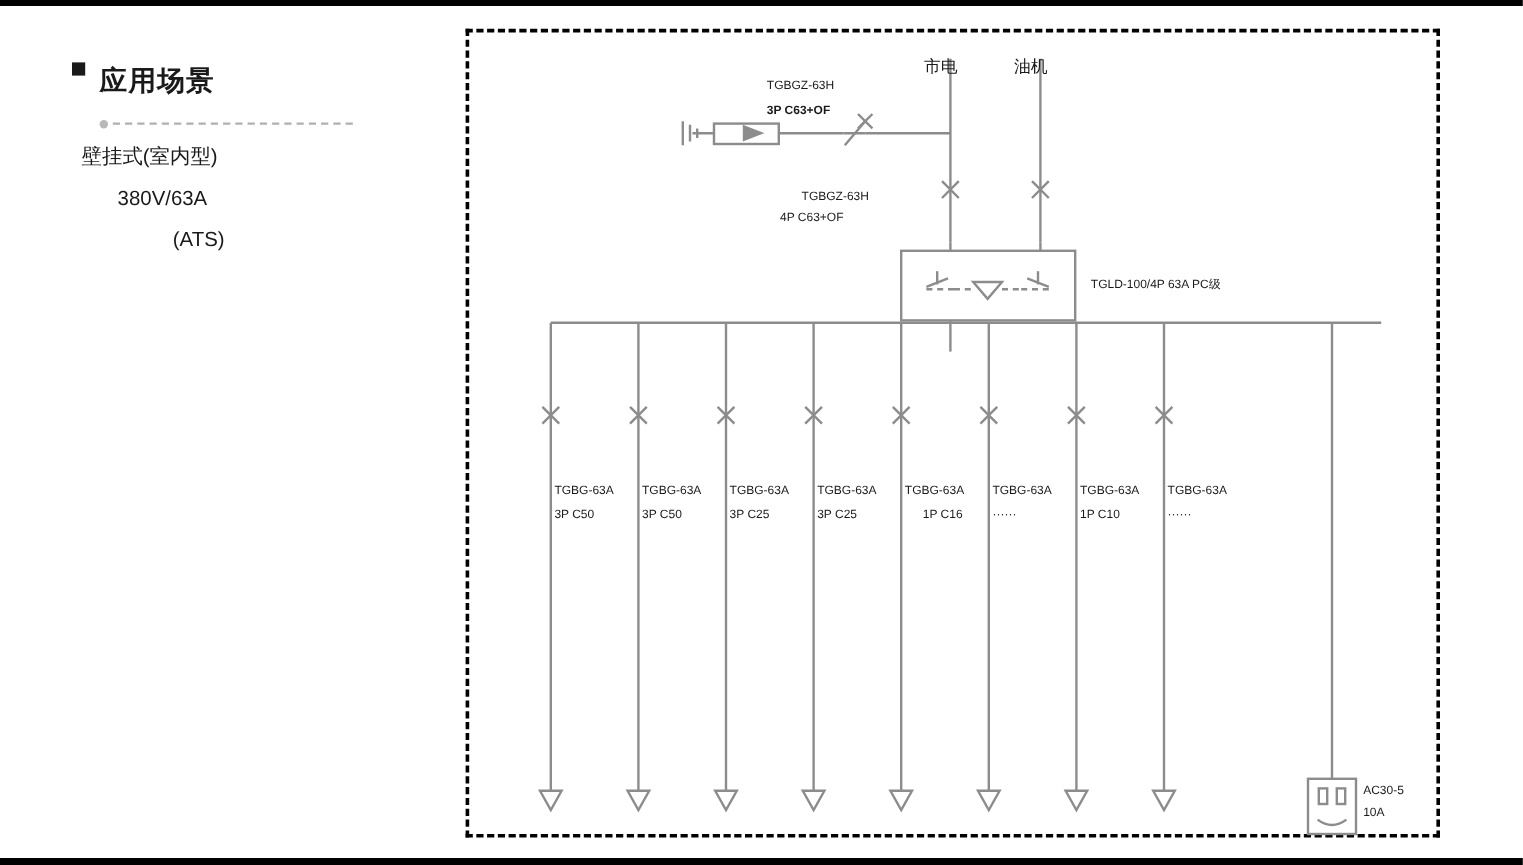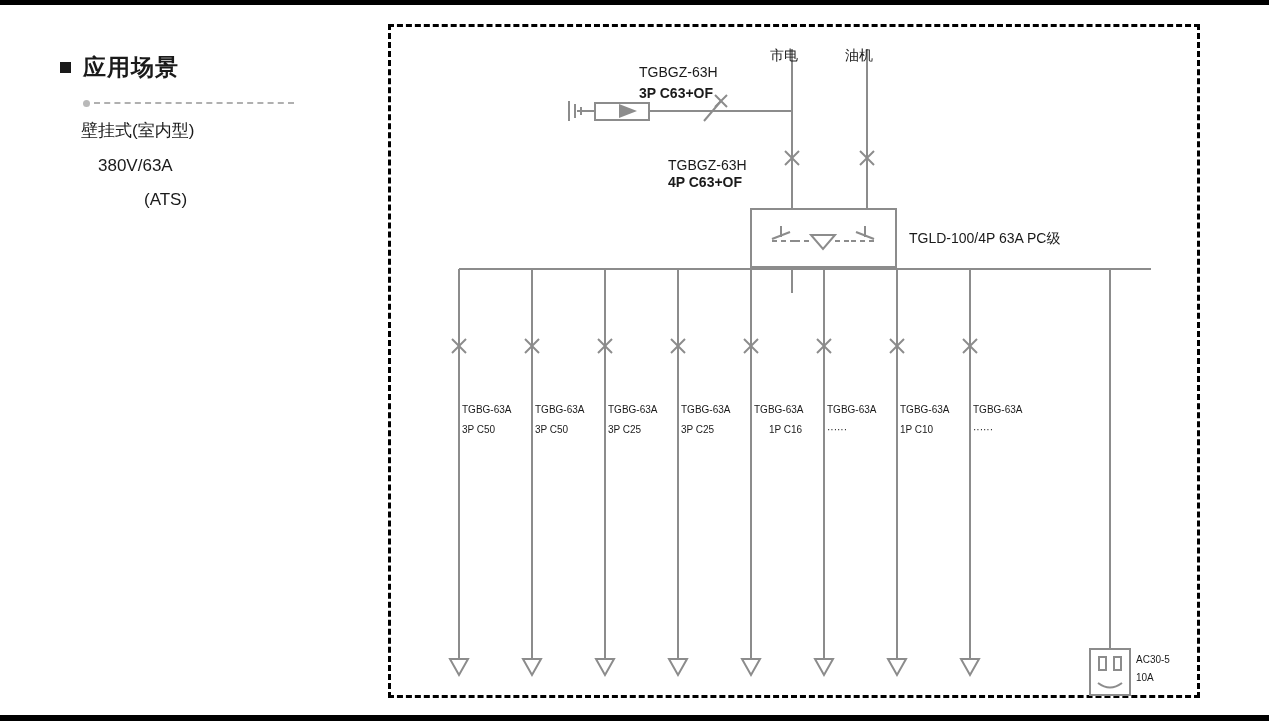--- a/index.html
+++ b/index.html
@@ -31,21 +31,20 @@
     left: 60px;
     top: 52px;
     width: 280px;
   }
   .section-title {
     font-size: 23px;
     font-weight: bold;
     letter-spacing: 1px;
     color: #1a1a1a;
     display: flex;
-    align-items: center;
   }
   .bullet-square {
     display: inline-block;
     width: 11px;
     height: 11px;
     background: #1a1a1a;
     margin-right: 12px;
   }
   .divider-row {
     margin-top: 14px;
@@ -64,21 +63,21 @@
     flex: 0 0 200px;
     border-top: 2px dashed #b0b0b0;
     margin-left: 4px;
   }
   .left-line {
     font-size: 17px;
     color: #1a1a1a;
     margin-top: 9px;
     line-height: 1.5;
   }
-  .l1 { margin-left: 21px; }
+  .l1 { margin-left: 8px; }
   .l2 { margin-left: 38px; }
   .l3 { margin-left: 84px; }
 
   
   .diagram {
     position: absolute;
     left: 388px;
     top: 24px;
     width: 812px;
     height: 674px;
@@ -86,21 +85,21 @@
     box-sizing: border-box;
   }
   .d-layer {
     position: absolute;
     left: 0; top: 0;
     width: 812px;
     height: 674px;
   }
   .lbl {
     position: absolute;
-    font-size: 14px;
+    font-size: 10px;
     line-height: 16px;
     color: #1a1a1a;
     white-space: nowrap;
   }
   .lbl-cn { font-size: 14px; }
   .lbl-small { font-size: 10px; }
 </style>
 </head>
 <body>
 
@@ -236,21 +235,21 @@
     </g>
   </svg>
 
   <div class="lbl lbl-cn" style="left:379px; top:20px;">市电</div>
   <div class="lbl lbl-cn" style="left:454px; top:20px;">油机</div>
 
   <div class="lbl" style="left:248px; top:37px;">TGBGZ-63H</div>
   <div class="lbl" style="left:248px; top:58px;font-weight:bold;">3P C63+OF</div>
 
   <div class="lbl" style="left:277px; top:130px;">TGBGZ-63H</div>
-  <div class="lbl" style="left:277px; top:147px;font-weight:bold;">4P C63+OF</div>
+  <div class="lbl" style="left:259px; top:147px;">4P C63+OF</div>
 
   <div class="lbl" style="left:518px; top:203px;">TGLD-100/4P 63A PC级</div>
 
   <div class="lbl lbl-small" style="left:71px; top:375px;">TGBG-63A</div>
   <div class="lbl lbl-small" style="left:71px; top:395px;">3P C50</div>
 
   <div class="lbl lbl-small" style="left:144px; top:375px;">TGBG-63A</div>
   <div class="lbl lbl-small" style="left:144px; top:395px;">3P C50</div>
 
   <div class="lbl lbl-small" style="left:217px; top:375px;">TGBG-63A</div>

